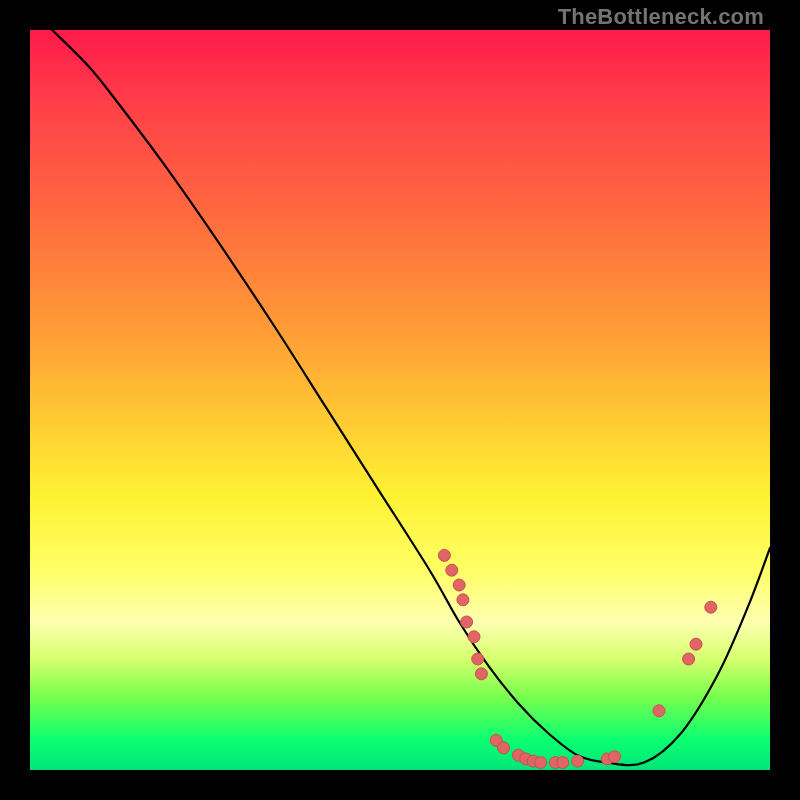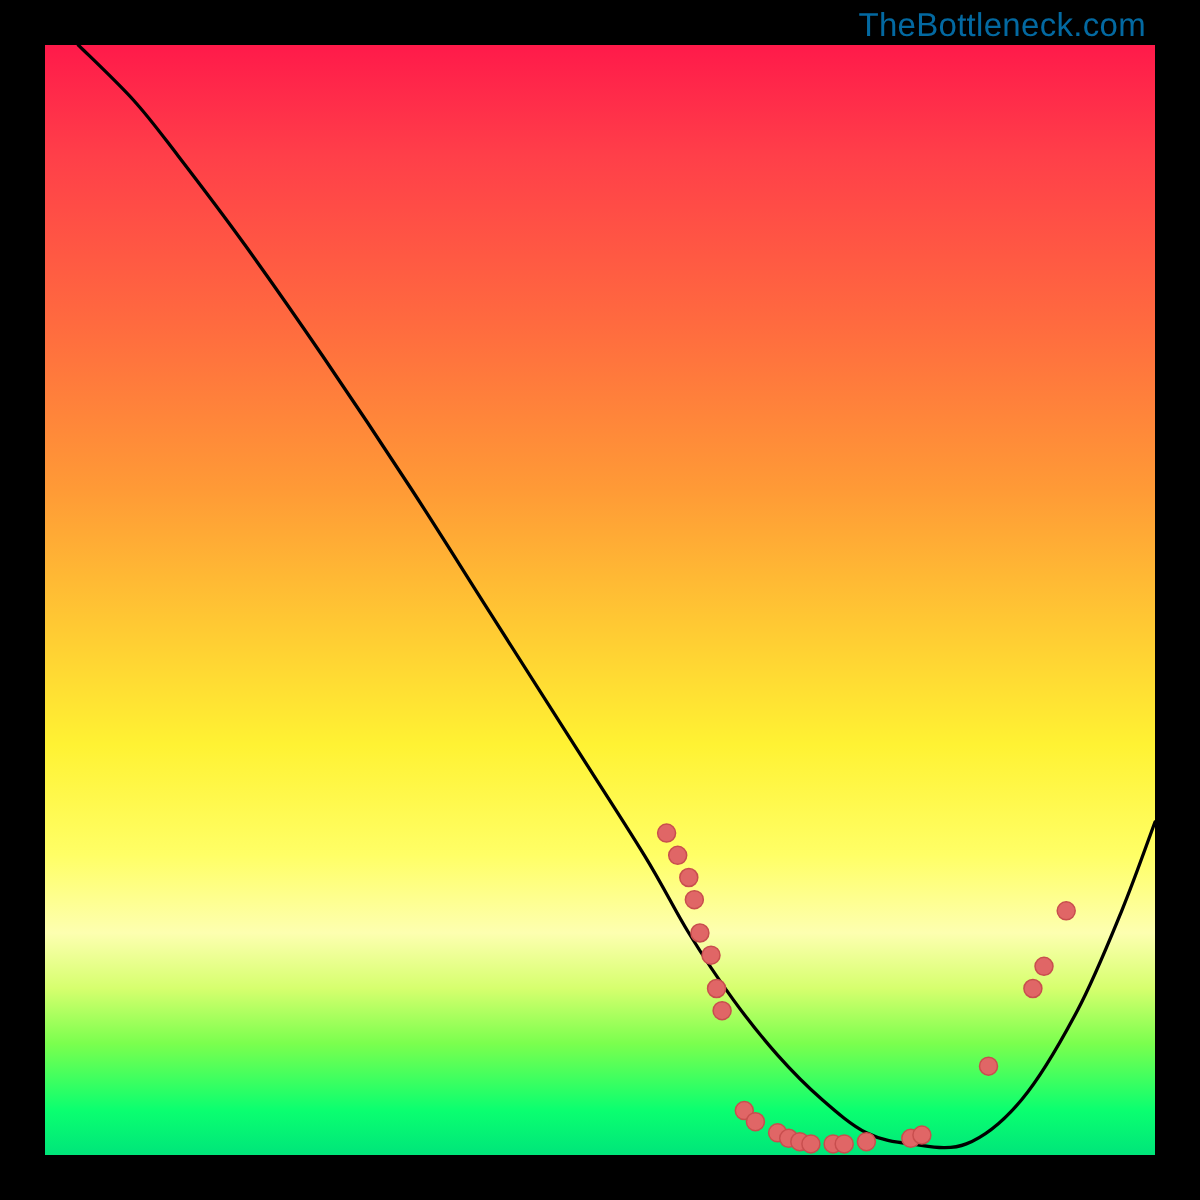--- a/index.html
+++ b/index.html
@@ -37,23 +37,23 @@
       #d6ff6e 85%,
       #7aff4e 90%,
       #0aff70 96%,
       #00e57a 100%
     );
   }
   .watermark {
     position: absolute;
     top: 4px;
     right: 36px;
-    color: #0369a1;
+    color: #737373;
     font-size: 22px;
-    font-weight: 400;
+    font-weight: 700;
     letter-spacing: 0.2px;
     user-select: none;
   }
   svg.curve {
     position: absolute;
     inset: 0;
     width: 100%;
     height: 100%;
   }
   .curve path {

